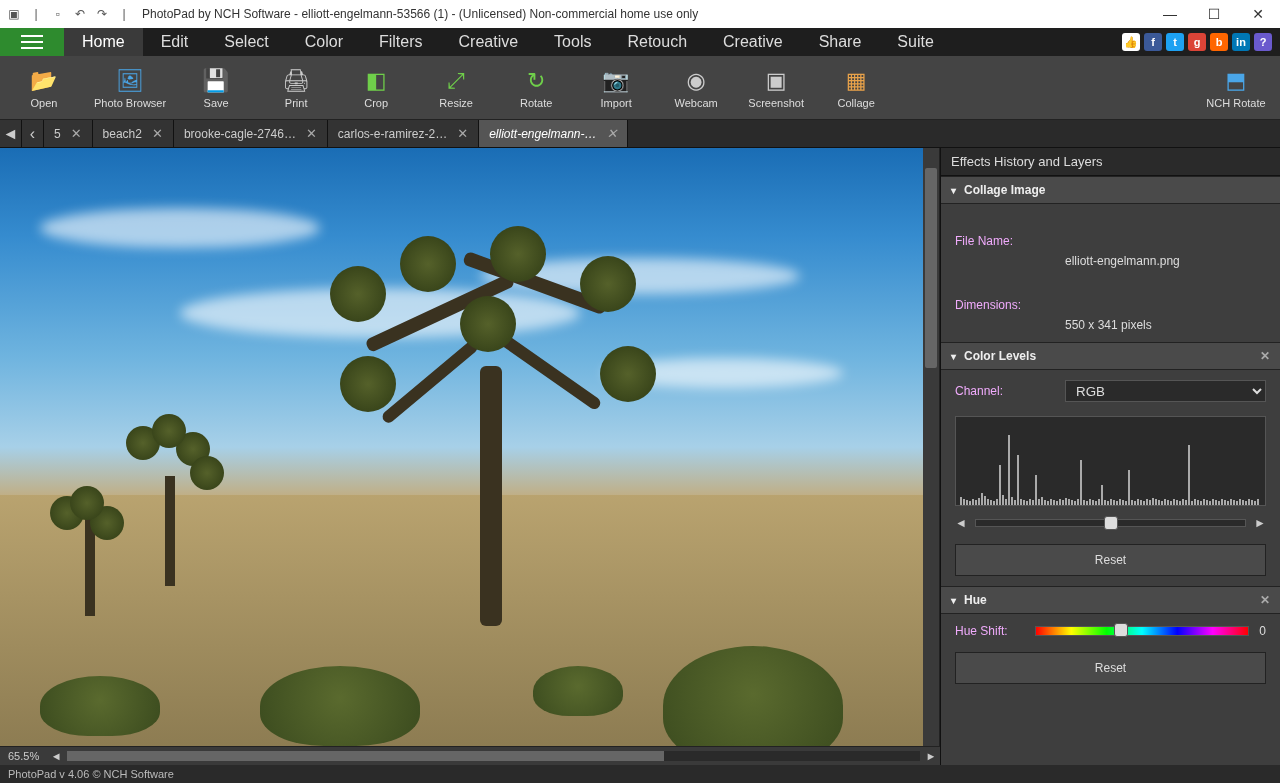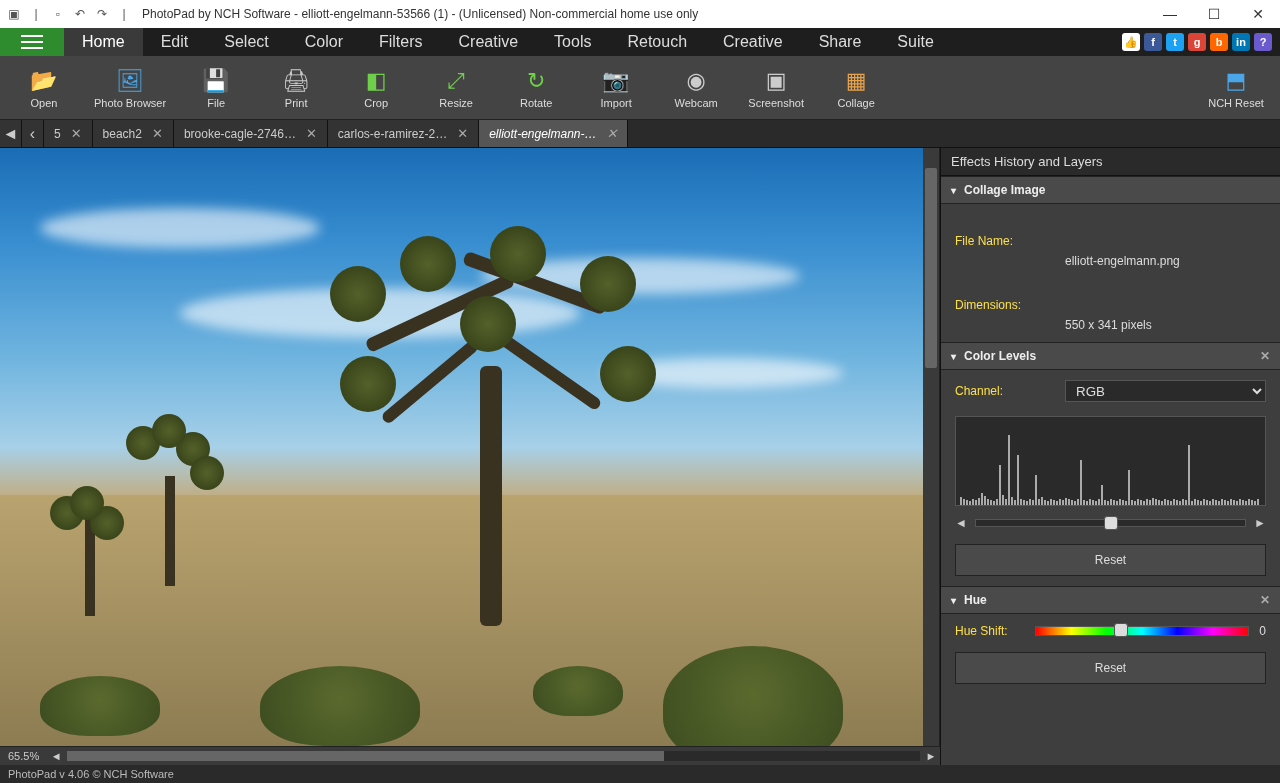--- a/index.html
+++ b/index.html
@@ -90,21 +90,21 @@
 .hscroll .track .th { position: absolute; left: 0; top: 0; bottom: 0; width: 70%; background: #666; }
 
 
 .side { width: 340px; background: #3e3e3e; color: #ccc; display: flex; flex-direction: column; font-size: 12px; border-left: 1px solid #111; overflow-y: auto; }
 .side .panel-title { height: 28px; background: #2a2a2a; display: flex; align-items: center; padding: 0 10px; color: #ddd; border-bottom: 1px solid #111; font-size: 13px; }
 .side .section-hdr { background: #4a4a4a; padding: 6px 10px; display: flex; align-items: center; gap: 8px; color: #eee; border-top: 1px solid #222; border-bottom: 1px solid #222; font-weight: bold; }
 .side .section-hdr .chev { font-size: 10px; }
 .side .section-hdr .x { margin-left: auto; color: #aaa; font-size: 12px; }
 .side .section-body { padding: 10px 14px; display: flex; flex-direction: column; gap: 10px; }
 .side .row { display: flex; align-items: center; }
-.side .row .lbl { width: 110px; color: #fde047; }
+.side .row .lbl { width: 110px; color: #f0abfc; }
 .side .row .val { color: #ddd; margin-top: 40px; }
 .side select.ch { flex: 1; background: #2a2a2a; color: #ddd; border: 1px solid #555; height: 22px; padding: 0 6px; }
 .histogram { height: 90px; background: #2a2a2a; border: 1px solid #555; position: relative; overflow: hidden; margin-top: 4px; }
 .histogram .bar { position: absolute; bottom: 0; width: 2px; background: #aaa; }
 .slider-row { display: flex; align-items: center; gap: 8px; }
 .slider-track { flex: 1; height: 8px; background: #2a2a2a; position: relative; border: 1px solid #555; }
 .slider-handle { position: absolute; top: -4px; width: 14px; height: 14px; background: #ddd; border: 1px solid #555; border-radius: 3px; transform: translateX(-50%); }
 .hue-track { flex: 1; height: 10px; background: linear-gradient(to right, red, yellow, lime, cyan, blue, magenta, red); position: relative; border: 1px solid #555; }
 .btn-reset { height: 32px; background: #4a4a4a; border: 1px solid #222; display: flex; align-items: center; justify-content: center; color: #ddd; margin-top: 4px; }
 
@@ -174,21 +174,21 @@
     <div class="tool">
       <div class="ticon ic-orange">📂</div>
       <div>Open</div>
     </div>
     <div class="tool">
       <div class="ticon ic-blue">🖼</div>
       <div>Photo Browser</div>
     </div>
     <div class="tool">
       <div class="ticon ic-blue">💾</div>
-      <div>File</div>
+      <div>Save</div>
     </div>
     <div class="tool">
       <div class="ticon ic-gray">🖨</div>
       <div>Print</div>
     </div>
     <div class="tool">
       <div class="ticon ic-green">◧</div>
       <div>Crop</div>
     </div>
     <div class="tool">
@@ -211,21 +211,21 @@
       <div class="ticon ic-gray">▣</div>
       <div>Screenshot</div>
     </div>
     <div class="tool">
       <div class="ticon ic-orange">▦</div>
       <div>Collage</div>
     </div>
     <div class="spacer"></div>
     <div class="tool">
       <div class="ticon ic-blue">⬒</div>
-      <div>NCH Reset</div>
+      <div>NCH Rotate</div>
     </div>
   </div>
 
 <div class="tabstrip">
   <div class="nav-arrow">◄</div>
   <div class="nav-arrow">‹</div>
   <div id="tabs" style="display:flex;flex:1;overflow:hidden;">
       <div class="tab">
         <span>5</span>
         <span class="close">✕</span>

